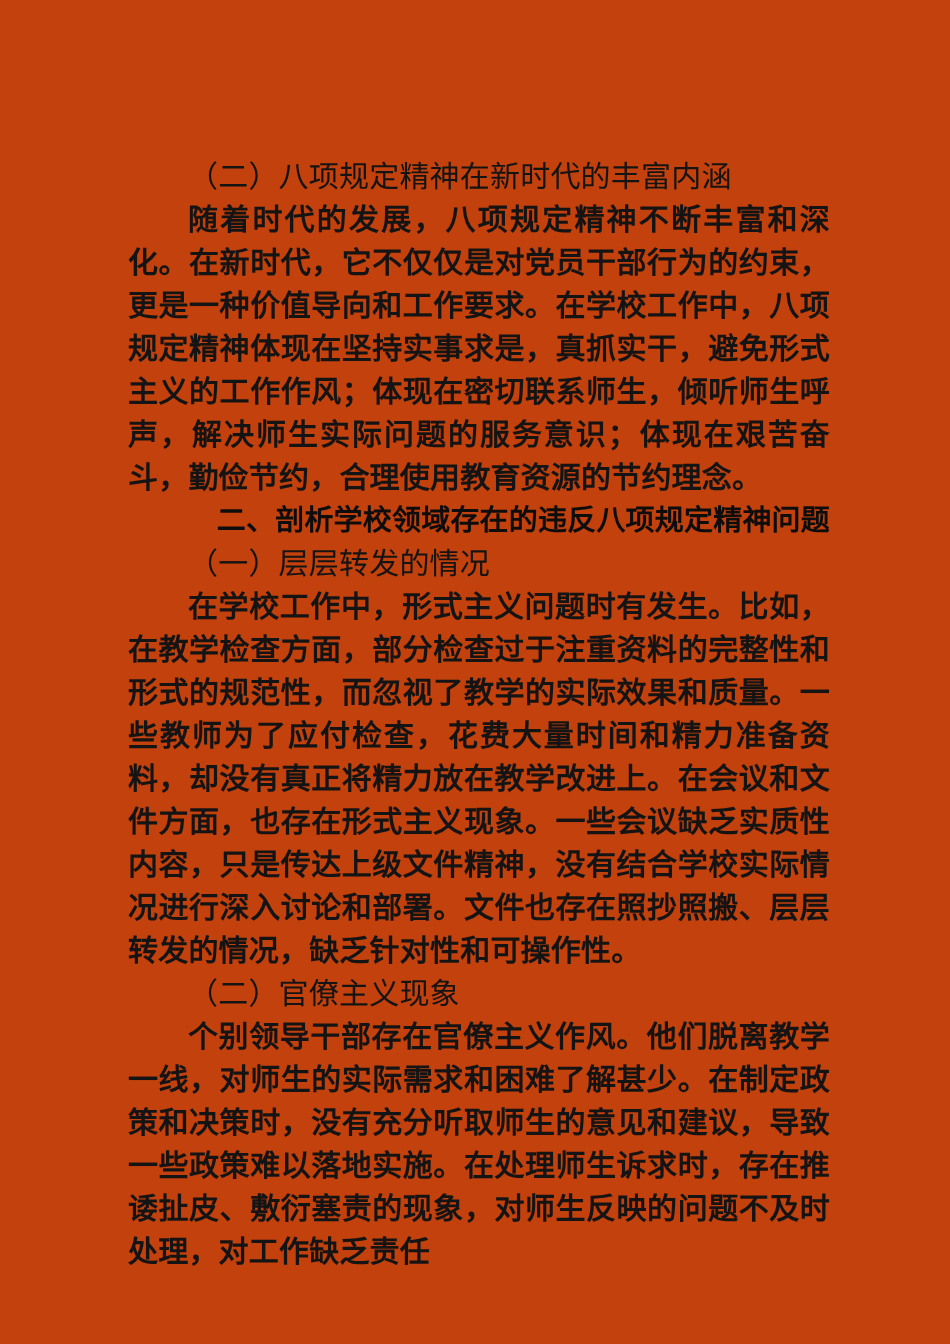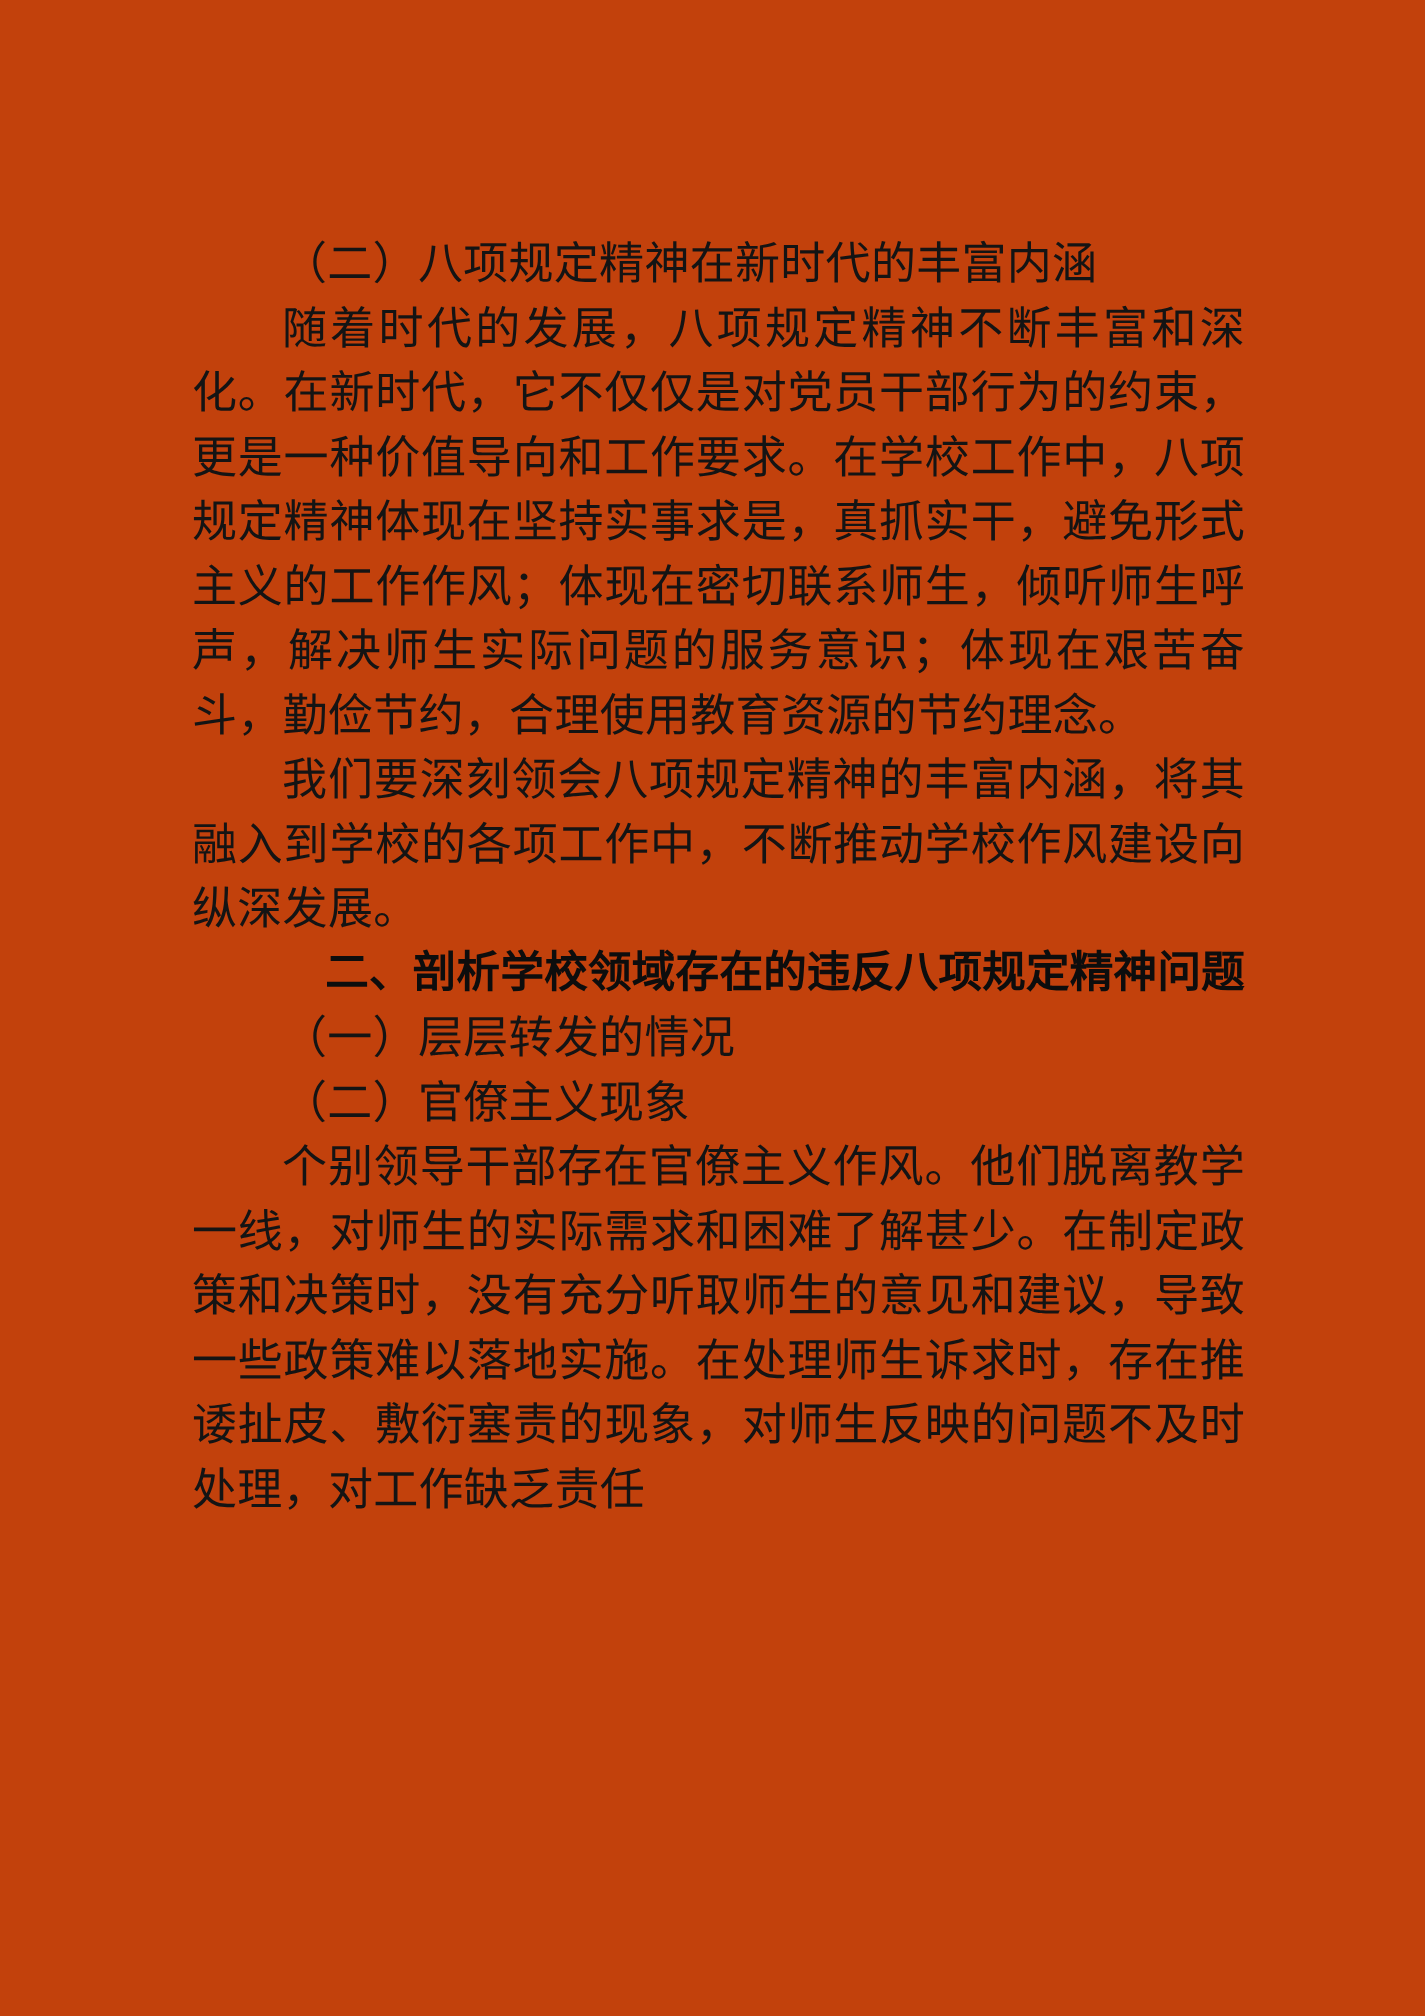--- a/index.html
+++ b/index.html
@@ -30,21 +30,21 @@
   .para {
     font-family: "Liberation Serif", "DejaVu Serif", serif;
     font-size: 30px;
     line-height: 43px;
     color: #141414;
     text-align: justify;
     text-justify: inter-character;
     text-indent: 60px;
     margin: 0;
     letter-spacing: 0.2px;
-    font-weight: 400;
+    font-weight: 700;
     -webkit-font-smoothing: antialiased;
   }
   
   .subhead {
     font-family: "Liberation Serif", "DejaVu Serif", serif;
     font-size: 30px;
     line-height: 43px;
     color: #141414;
     text-align: left;
     text-indent: 60px;
@@ -68,25 +68,25 @@
 </head>
 <body>
 
 <div class="page">
   <div class="content">
 
     <p class="subhead">（二）八项规定精神在新时代的丰富内涵</p>
 
     <p class="para">随着时代的发展，八项规定精神不断丰富和深化。在新时代，它不仅仅是对党员干部行为的约束，更是一种价值导向和工作要求。在学校工作中，八项规定精神体现在坚持实事求是，真抓实干，避免形式主义的工作作风；体现在密切联系师生，倾听师生呼声，解决师生实际问题的服务意识；体现在艰苦奋斗，勤俭节约，合理使用教育资源的节约理念。</p>
 
-    <p class="para">我们要深刻领会八项规定精神的丰富内涵，将其融入到学校的各项工作中，不断推动学校作风建设向纵深发展。</p>
 
     <p class="section-head">二、剖析学校领域存在的违反八项规定精神问题</p>
 
     <p class="subhead">（一）层层转发的情况</p>
 
+    <p class="para">在学校工作中，形式主义问题时有发生。比如，在教学检查方面，部分检查过于注重资料的完整性和形式的规范性，而忽视了教学的实际效果和质量。一些教师为了应付检查，花费大量时间和精力准备资料，却没有真正将精力放在教学改进上。在会议和文件方面，也存在形式主义现象。一些会议缺乏实质性内容，只是传达上级文件精神，没有结合学校实际情况进行深入讨论和部署。文件也存在照抄照搬、层层转发的情况，缺乏针对性和可操作性。</p>
 
     <p class="subhead">（二）官僚主义现象</p>
 
     <p class="para">个别领导干部存在官僚主义作风。他们脱离教学一线，对师生的实际需求和困难了解甚少。在制定政策和决策时，没有充分听取师生的意见和建议，导致一些政策难以落地实施。在处理师生诉求时，存在推诿扯皮、敷衍塞责的现象，对师生反映的问题不及时处理，对工作缺乏责任</p>
 
   </div>
 </div>
 
 </body></html>

